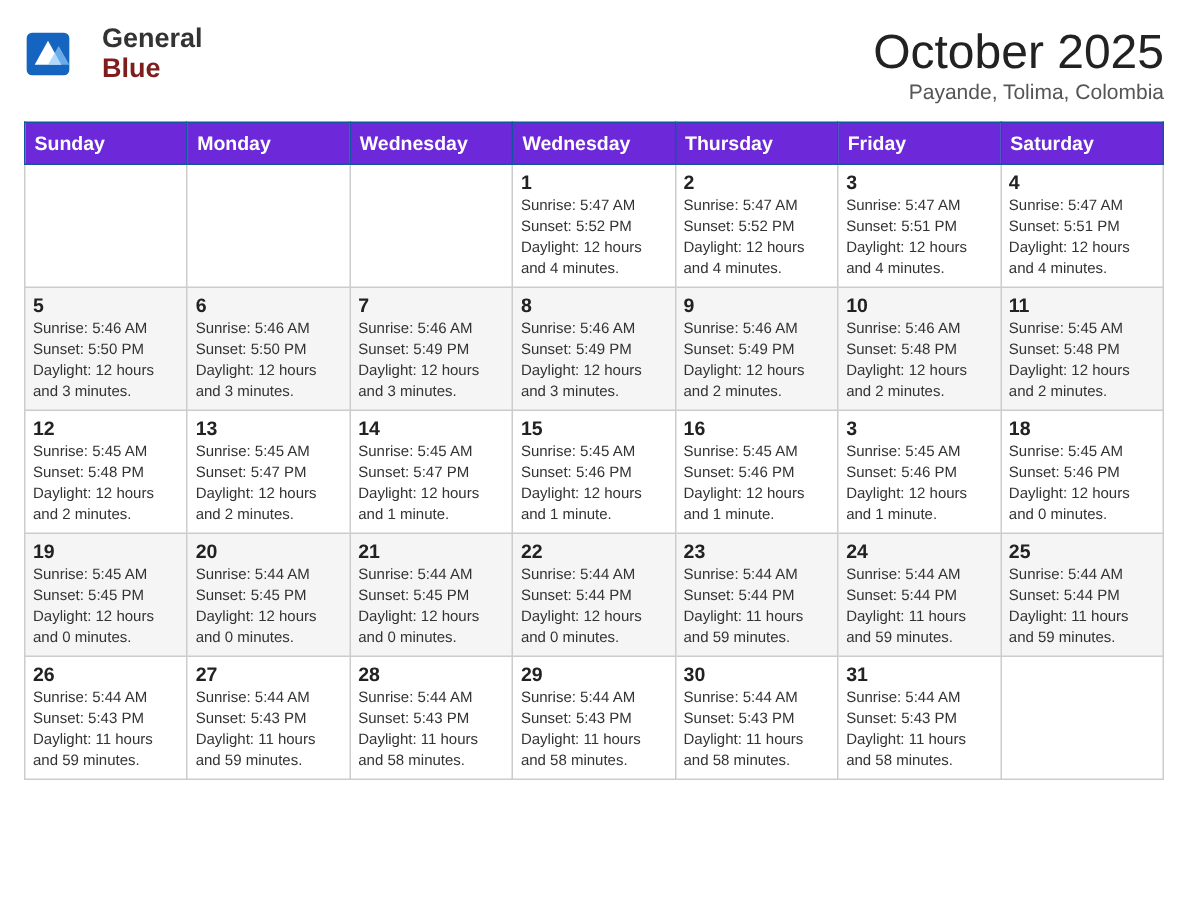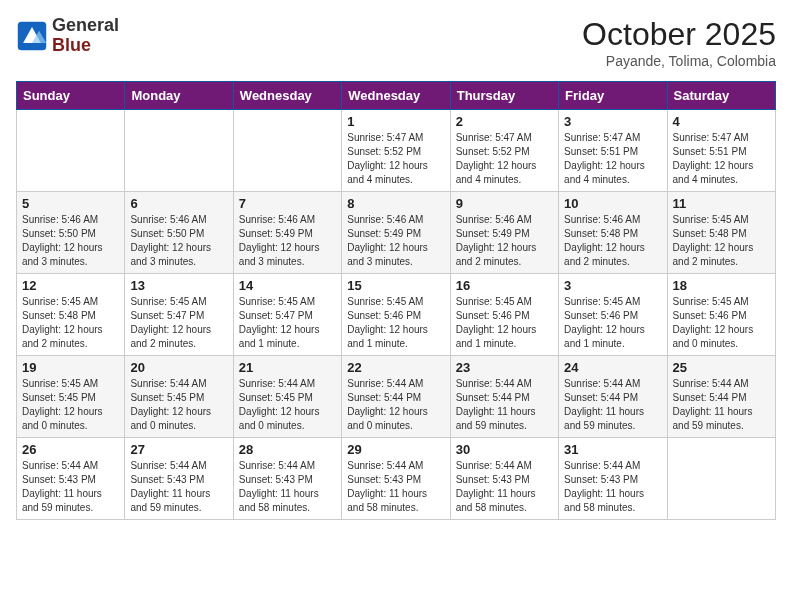--- a/index.html
+++ b/index.html
@@ -12,21 +12,21 @@
     }
     .header {
       display: flex;
       justify-content: space-between;
       align-items: flex-start;
       margin-bottom: 12px;
     }
     .logo {
       display: flex;
       align-items: center;
-      gap: 4px;
+      gap: 20px;
     }
     .logo-text {
       font-size: 18px;
       font-weight: bold;
       line-height: 1.1;
     }
     .logo-text .general { color: #333; }
     .logo-text .blue { color: #7f1d1d; }
     .logo-icon {
       width: 32px;
@@ -43,21 +43,21 @@
     .location {
       font-size: 14px;
       color: #555;
     }
     .calendar {
       width: 100%;
       border-collapse: collapse;
       border: 1px solid #ccc;
     }
     .calendar th {
-      background-color: #701a75;
+      background-color: #6d28d9;
       color: #fff;
       text-align: left;
       padding: 6px 6px;
       font-size: 13px;
       font-weight: bold;
       border: 1px solid #1254a0;
     }
     .calendar td {
       vertical-align: top;
       border: 1px solid #ccc;

